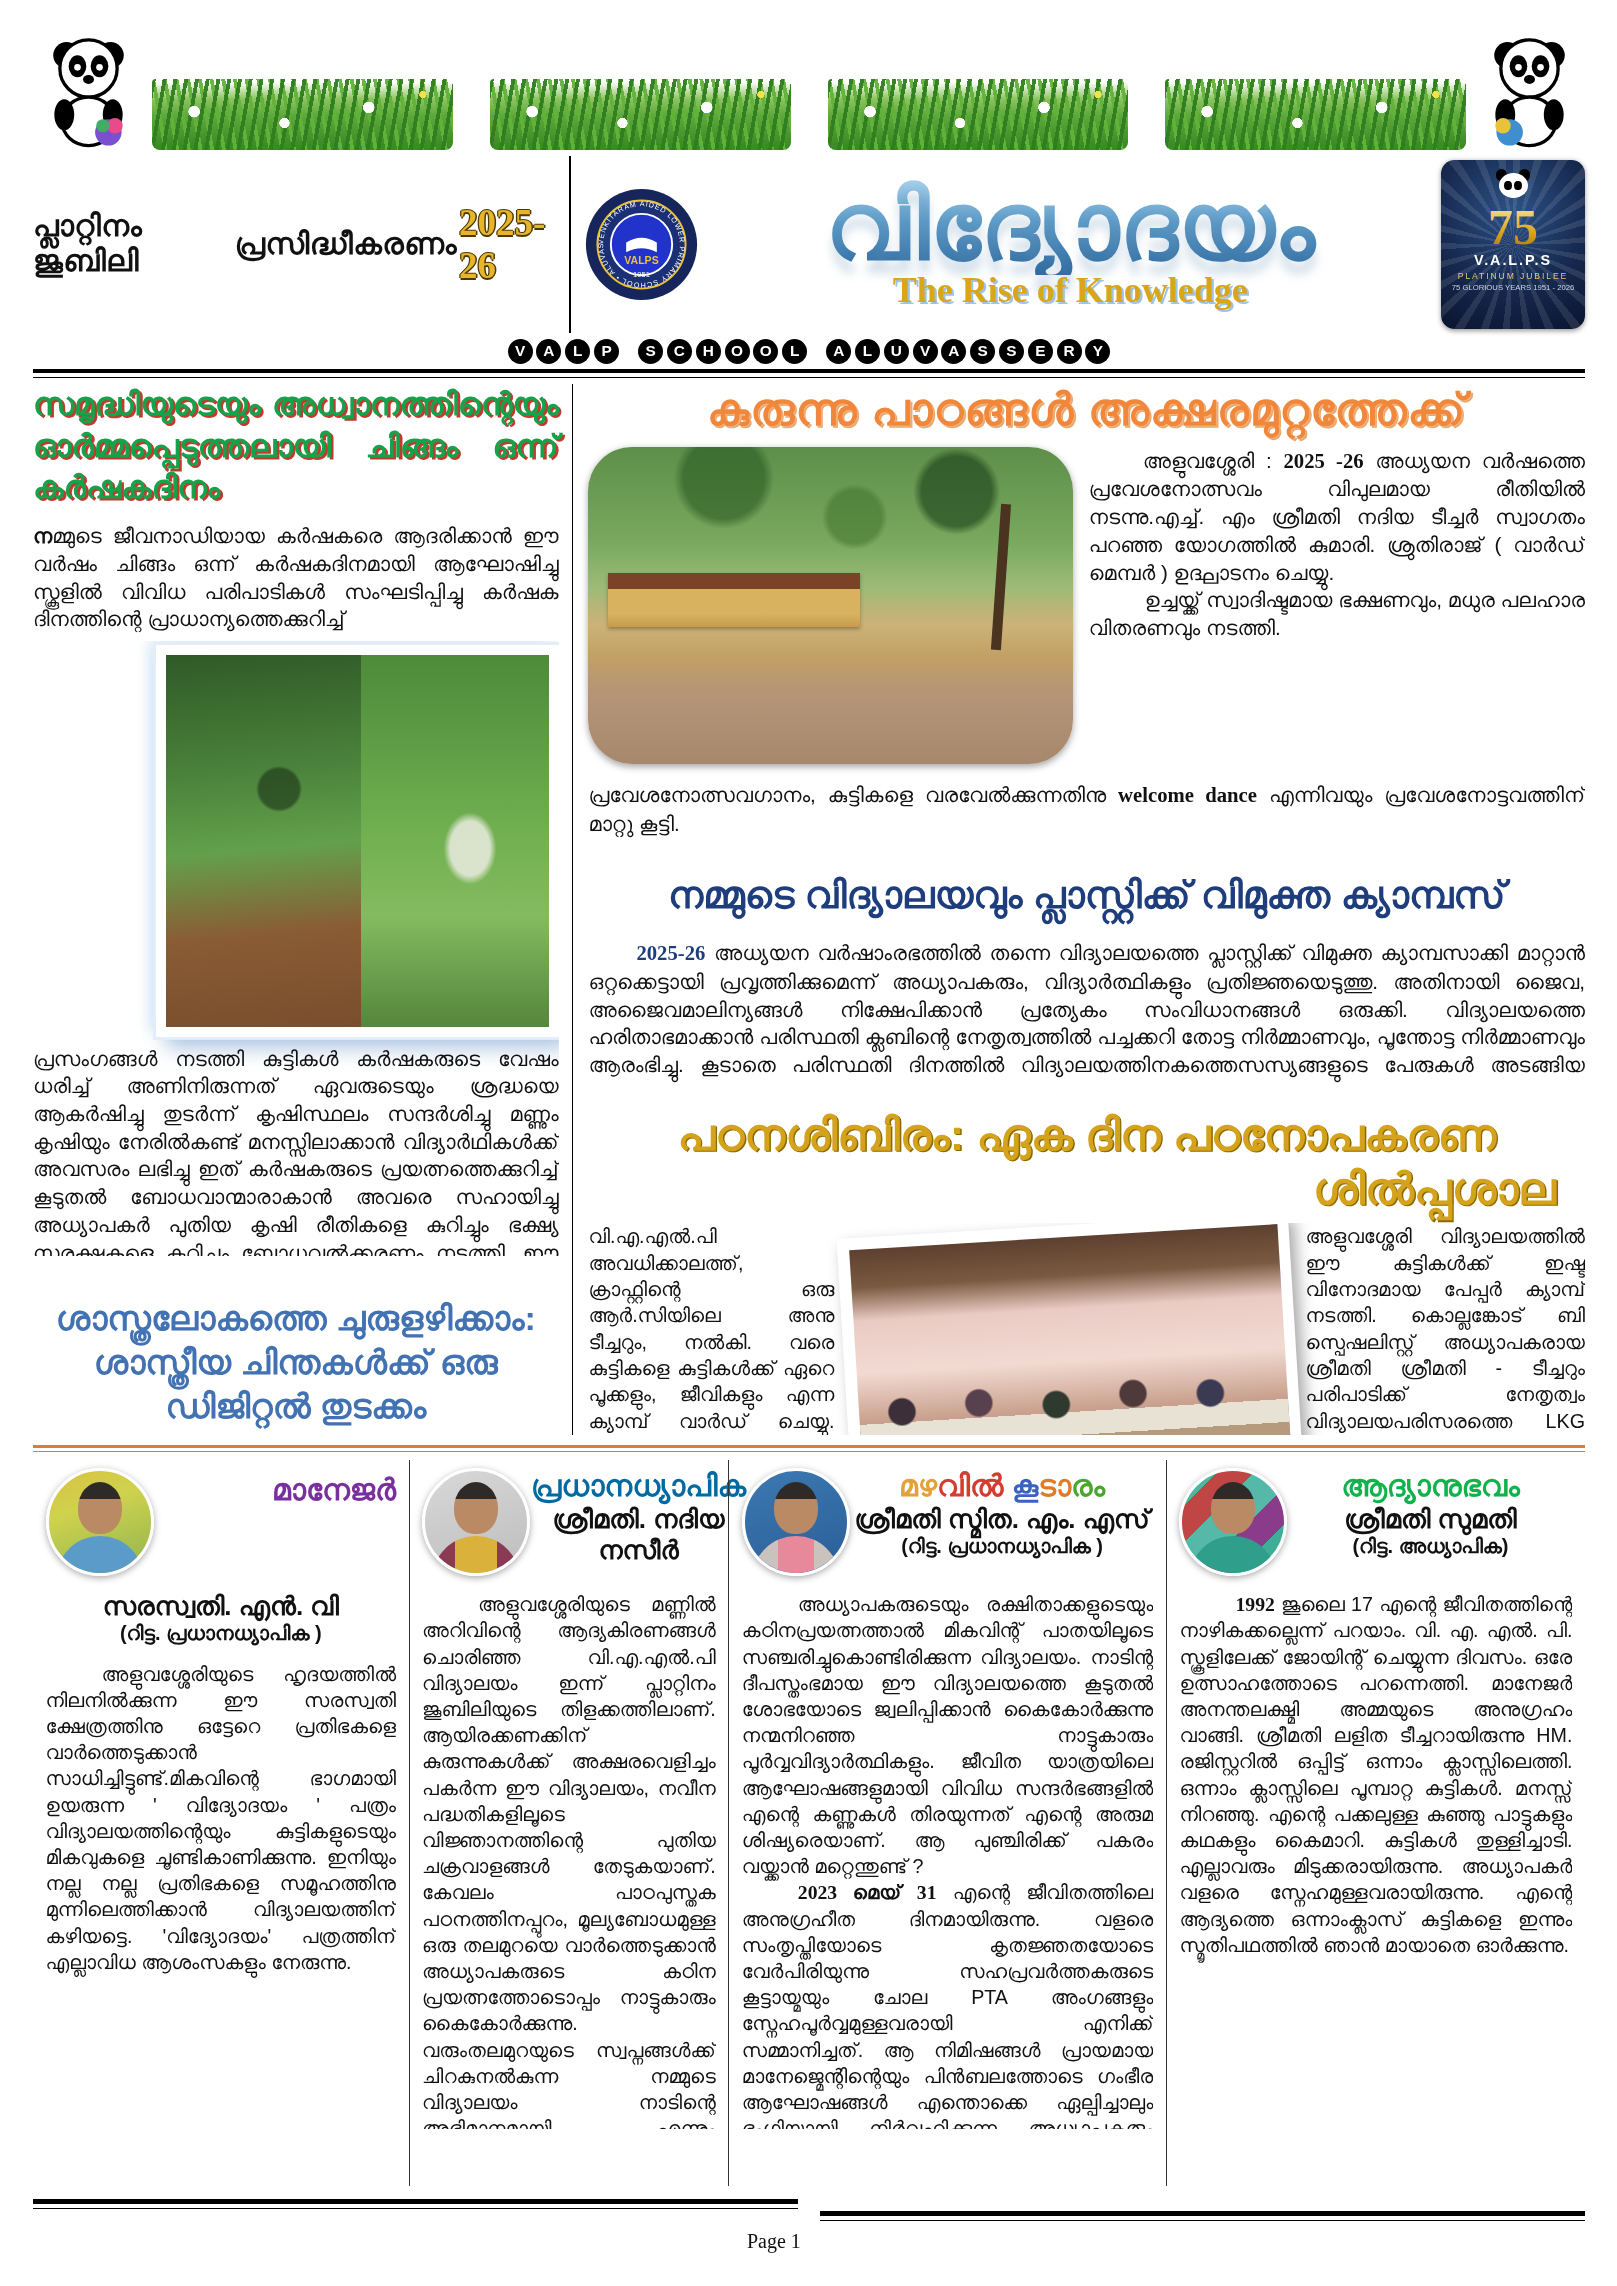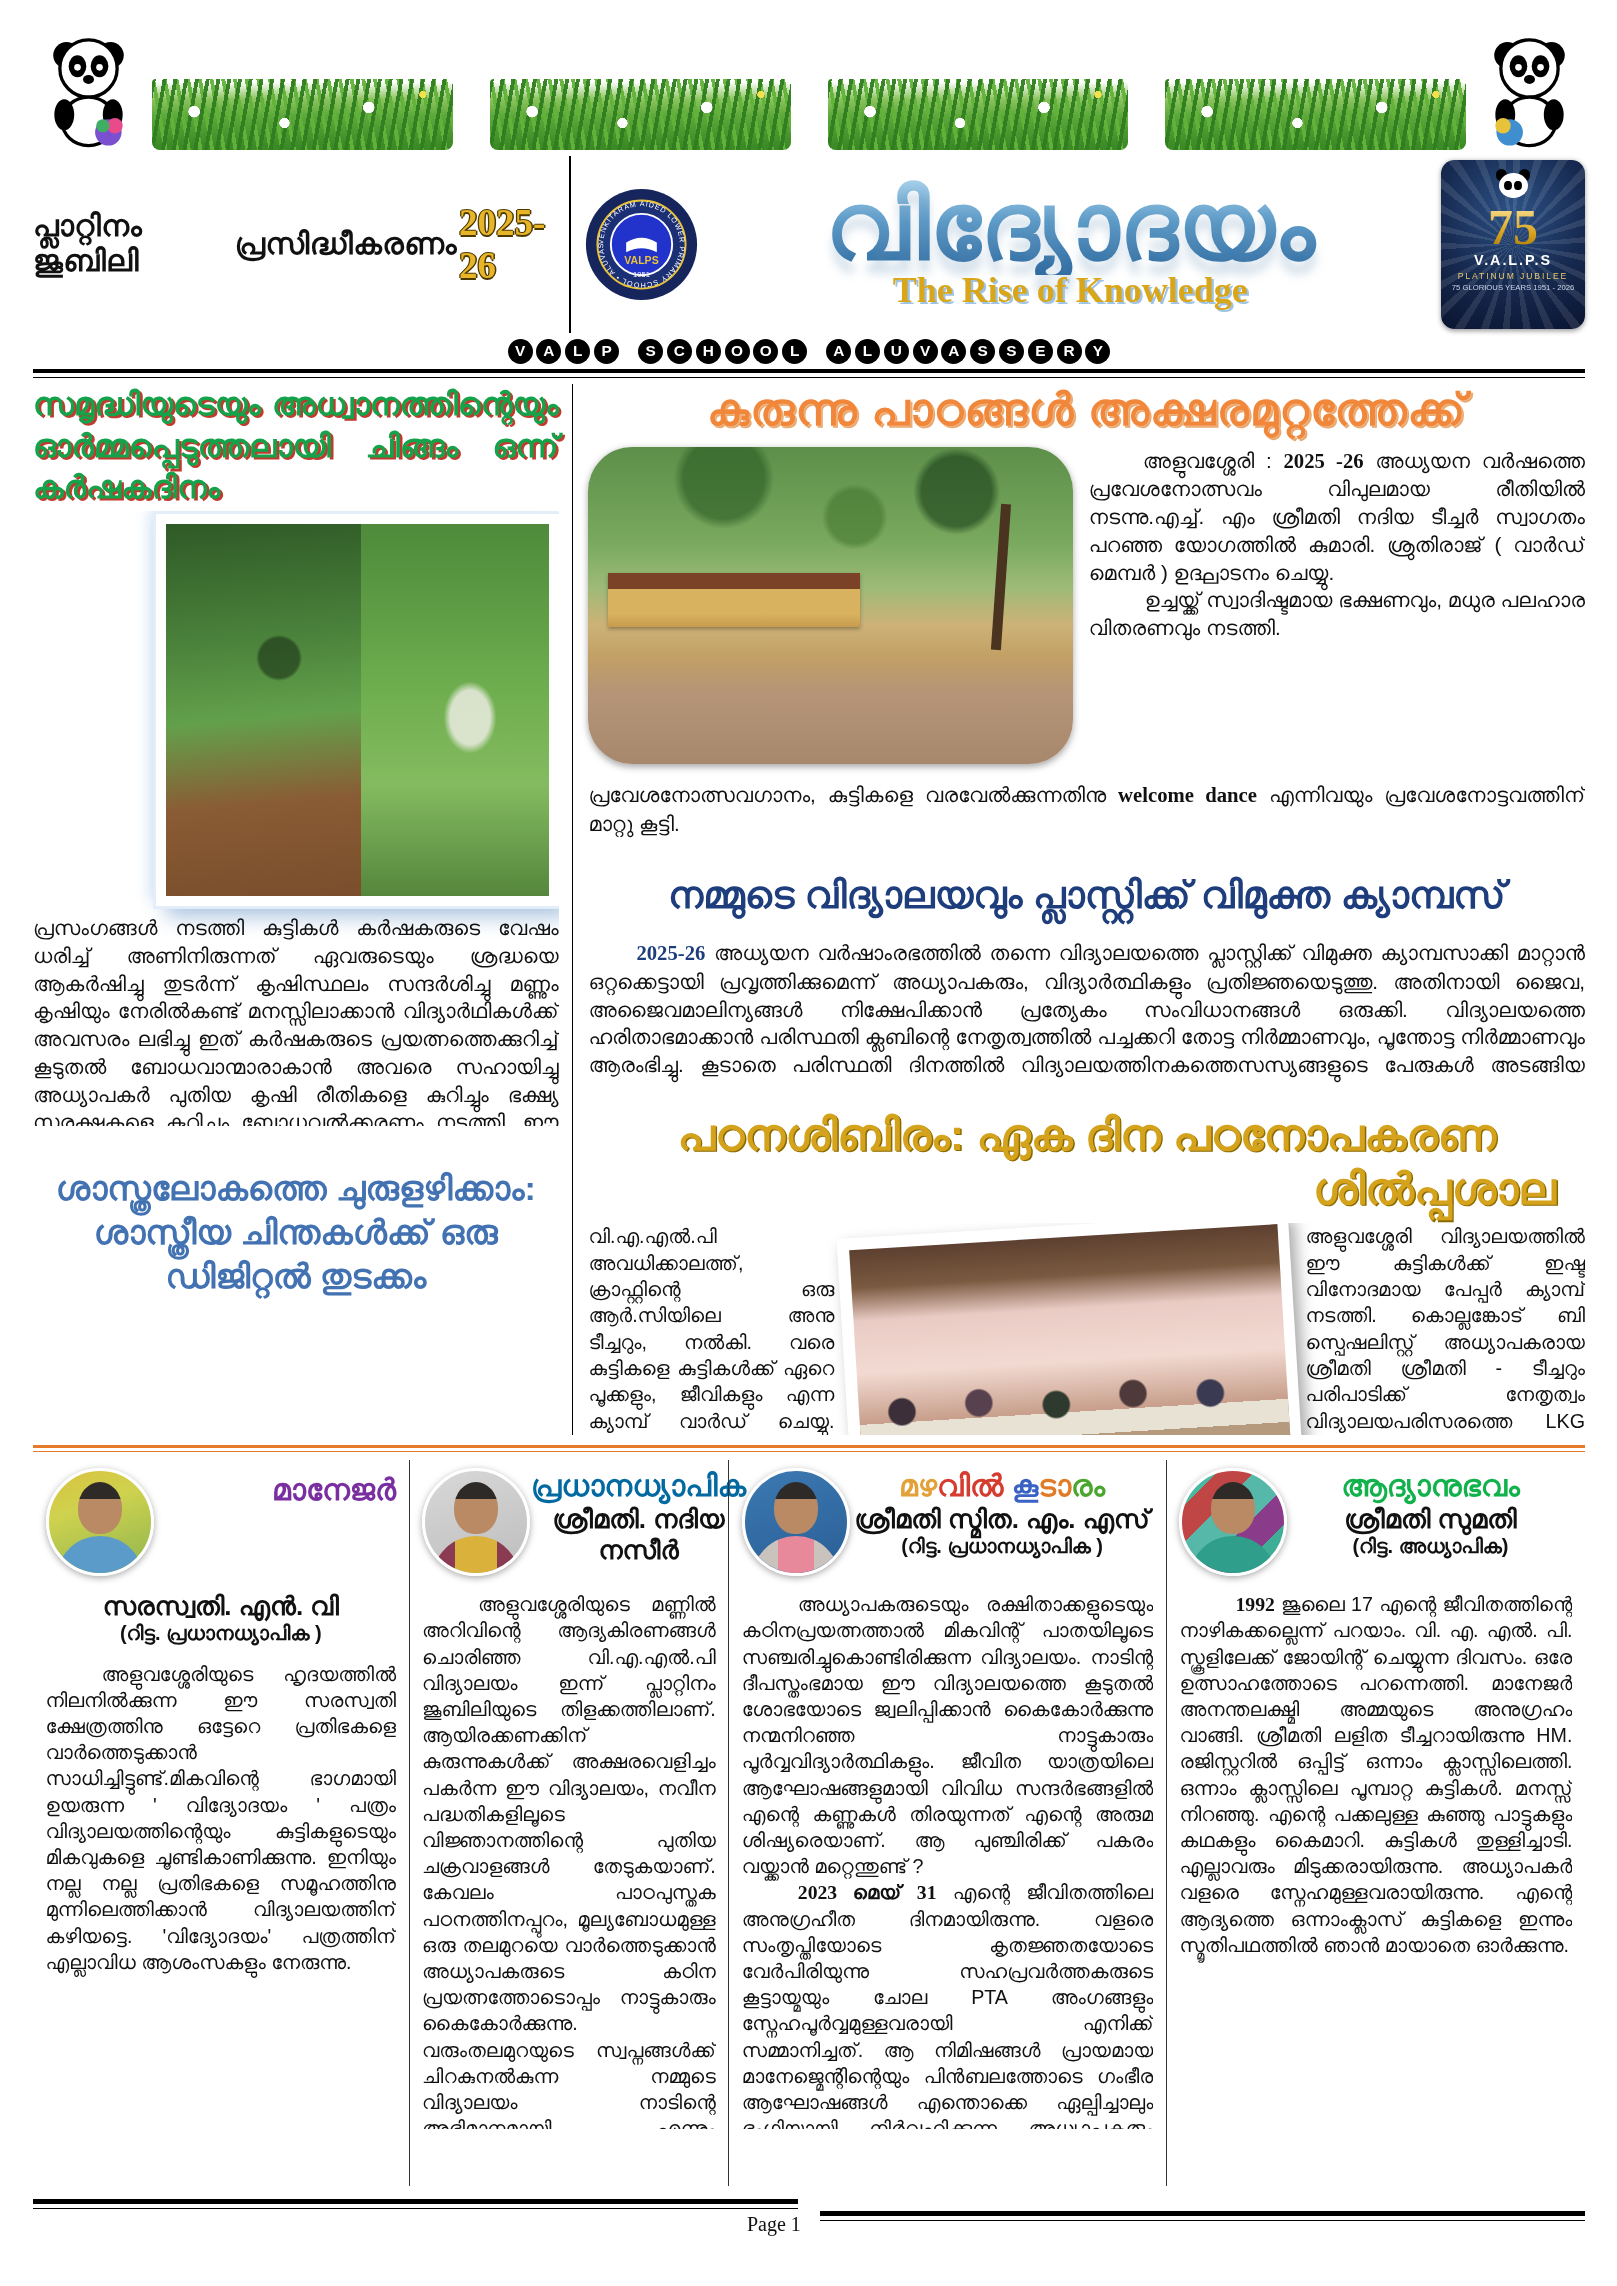--- a/index.html
+++ b/index.html
@@ -155,21 +155,21 @@
   .p-body{font-size:19.7px;line-height:1.33;text-align:justify;margin-top:15.4px;}
   .pb-fix1{height:452px;overflow:hidden;}
   .pb-fix2{height:538px;overflow:hidden;}
   .pc1 .name-block{margin-top:15.4px;}
   .num-b{font-weight:bold;font-family:"Liberation Serif",serif;}
 
   
   .footer{position:relative;height:73px;margin-top:9.6px;}
   .bar-l{position:absolute;left:0;top:3.8px;width:49.3%;border-top:5.8px solid #000;border-bottom:1.9px solid #000;height:3.8px;}
   .bar-r{position:absolute;right:0;top:15.4px;width:49.3%;border-top:5.8px solid #000;border-bottom:1.9px solid #000;height:3.8px;}
-  .pg{position:absolute;left:46%;top:17px;font-family:"Liberation Serif",serif;font-size:20px;}
+  .pg{position:absolute;left:46%;top:34px;font-family:"Liberation Serif",serif;font-size:20px;}
 </style>
 </head>
 <body>
 
 <div class="page">
 
   <div class="top-strip">
     <svg class="panda" viewBox="0 0 100 108">
       <circle cx="30" cy="22" r="12" fill="#000"></circle>
         <circle cx="70" cy="22" r="12" fill="#000"></circle>
@@ -278,20 +278,21 @@
   <div class="rule-double"></div>
 
   <div class="main">
     <div class="col-left">
 
       <div>
         <div class="a1-headline">
           <div class="jl">സമൃദ്ധിയുടെയും അധ്വാനത്തിന്റെയും</div>
           <div class="jl">ഓർമ്മപ്പെടുത്തലായി ചിങ്ങം ഒന്ന് കർഷകദിനം</div>
         </div>
+        <p class="body-text a1-lead"><span class="ini">ന</span><span>മ്മുടെ ജീവനാഡിയായ കർഷകരെ ആദരിക്കാൻ ഈ വർഷം ചിങ്ങം ഒന്ന് കർഷകദിനമായി ആഘോഷിച്ചു സ്കൂളിൽ വിവിധ പരിപാടികൾ സംഘടിപ്പിച്ചു കർഷക ദിനത്തിന്റെ പ്രാധാന്യത്തെക്കുറിച്ച്</span></p>
         <div class="a1-flow">
           <div class="farm-photo">
             <div class="farm-a"></div>
             <div class="farm-b"></div>
           </div>
           <p class="body-text">പ്രസംഗങ്ങൾ നടത്തി കുട്ടികൾ കർഷകരുടെ വേഷം ധരിച്ച് അണിനിരുന്നത് ഏവരുടെയും ശ്രദ്ധയെ ആകർഷിച്ചു തുടർന്ന് കൃഷിസ്ഥലം സന്ദർശിച്ചു മണ്ണും കൃഷിയും നേരിൽകണ്ട് മനസ്സിലാക്കാൻ വിദ്യാർഥികൾക്ക് അവസരം ലഭിച്ചു ഇത് കർഷകരുടെ പ്രയത്നത്തെക്കുറിച്ച് കൂടുതൽ ബോധവാന്മാരാകാൻ അവരെ സഹായിച്ചു അധ്യാപകർ പുതിയ കൃഷി രീതികളെ കുറിച്ചും ഭക്ഷ്യ സുരക്ഷകളെ കുറിച്ചും ബോധവൽക്കരണം നടത്തി. ഈ ദിനം മണ്ണും ആയിട്ടുള്ള നമ്മുടെ ബന്ധം പുതുക്കാനും കർഷകരുടെ പ്രാധാന്യം മനസ്സിലാക്കാനും നമ്മെ ഓർമിപ്പിക്കുന്നു.</p>
         </div>
       </div>
 
       <div>

